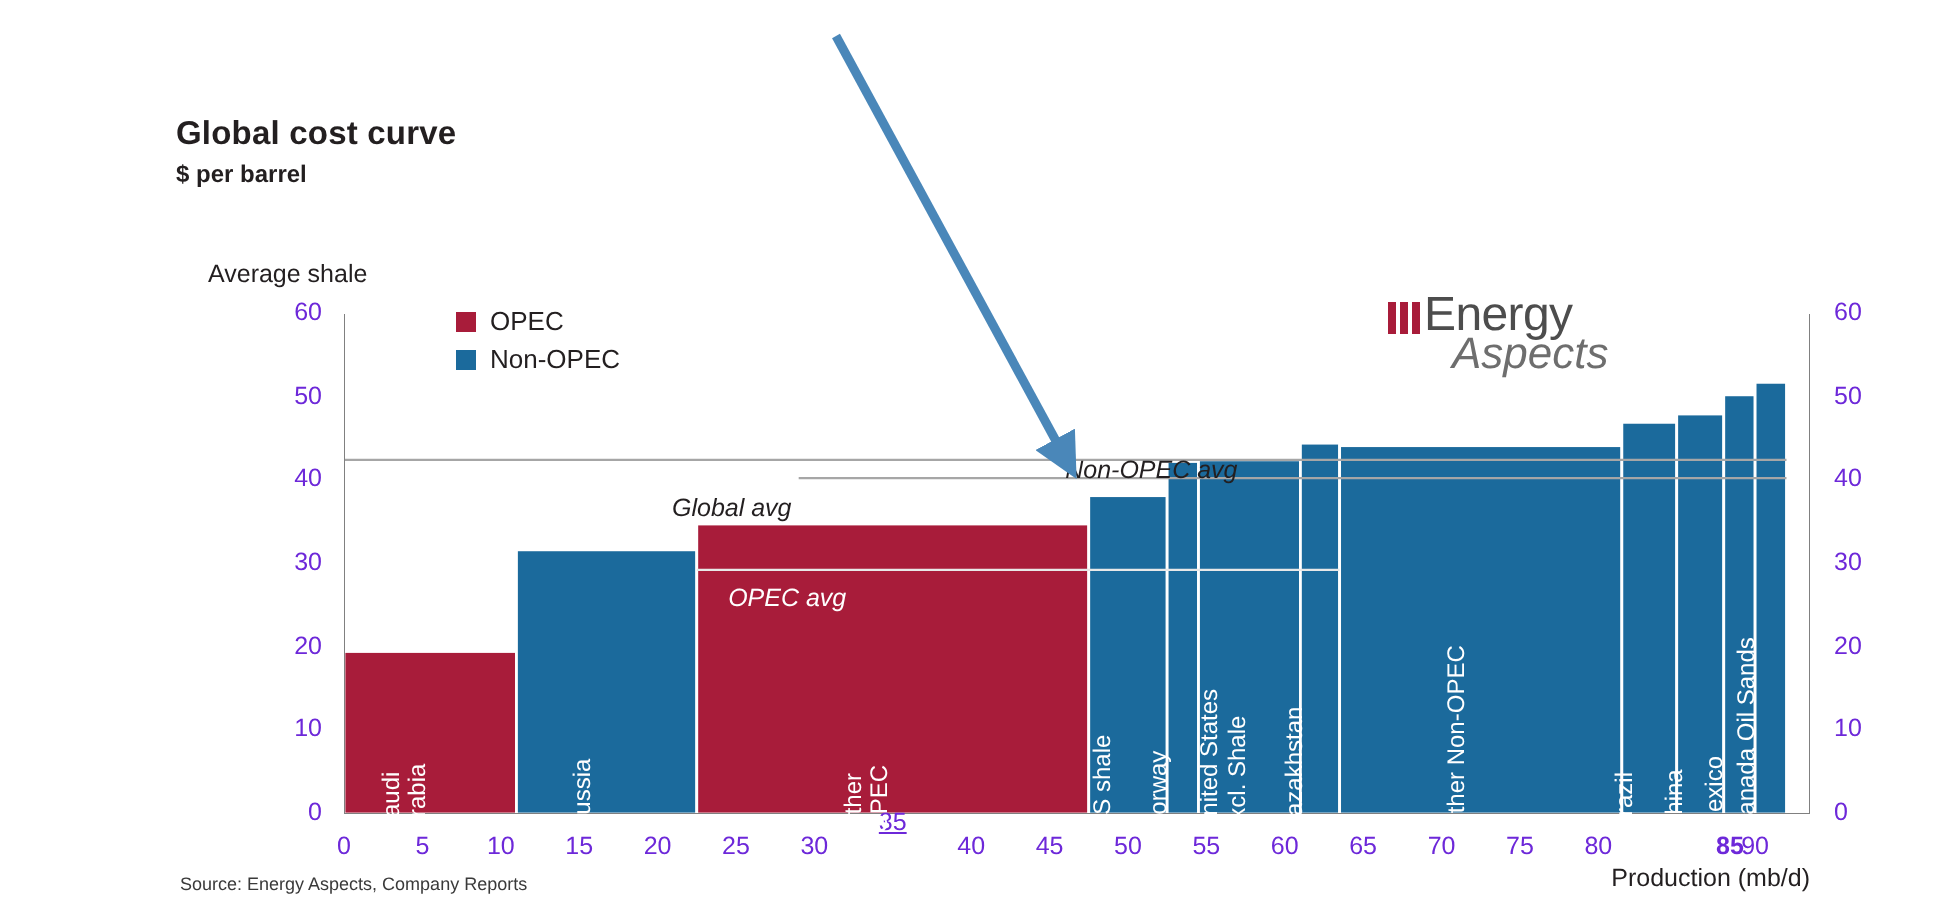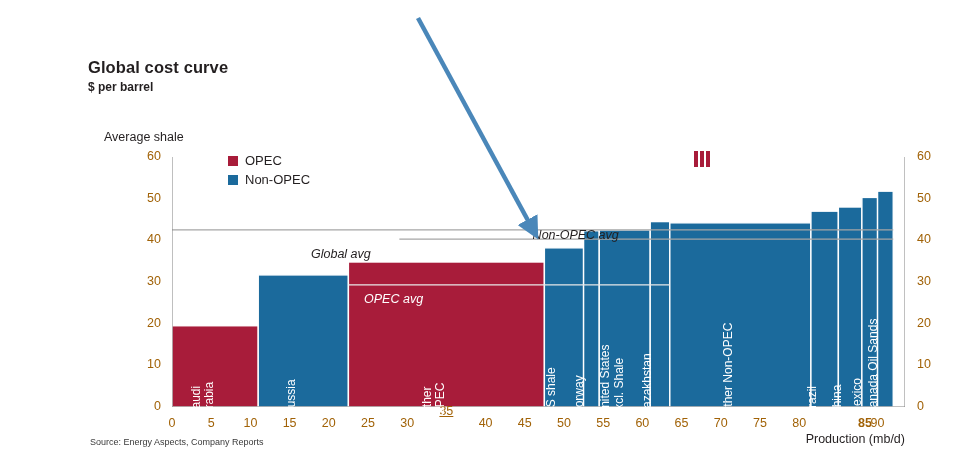--- a/index.html
+++ b/index.html
@@ -49,21 +49,21 @@
     top: 157px;
     width: 733px;
     height: 250px;
   }
   #plot-svg { display: block; }
 
   
   .tick-label {
     position: absolute;
     font-size: 12.5px;
-    color: #a16207;
+    color: #6d28d9;
     white-space: nowrap;
   }
   .ytick-left  { text-align: right; width: 34px; }
   .ytick-right { text-align: left;  width: 34px; }
   .xtick       { text-align: center; width: 34px; }
   #x-axis-title-wrap {
     position: absolute;
     left: 172px;
     width: 733px;
     top: 432px;
@@ -181,20 +181,24 @@
     <span class="legend-swatch" style="background:#1b6a9c"></span>
     <span class="legend-text">Non-OPEC</span>
   </div>
 </div>
 
 <div id="logo">
   <div id="logo-bars">
     <span class="logo-bar" style="background:#a81c3a"></span>
     <span class="logo-bar" style="background:#a81c3a"></span>
     <span class="logo-bar" style="background:#a81c3a"></span>
+  </div>
+  <div id="logo-words">
+    <div id="logo-energy">Energy</div>
+    <div id="logo-aspects">Aspects</div>
   </div>
 </div>
 
 <div id="plot-area">
   <svg id="plot-svg" width="733" height="250">
       <rect x="0" y="168.75" width="86.23529411764706" height="81.25" fill="#a81c3a" stroke="#ffffff" stroke-width="1.4"></rect>
       <rect x="86.23529411764706" y="117.91666666666666" width="90.15508021390373" height="132.08333333333334" fill="#1b6a9c" stroke="#ffffff" stroke-width="1.4"></rect>
       <rect x="176.3903743315508" y="105" width="195.98930481283423" height="145" fill="#a81c3a" stroke="#ffffff" stroke-width="1.4"></rect>
       <rect x="372.379679144385" y="90.83333333333331" width="39.19786096256689" height="159.16666666666669" fill="#1b6a9c" stroke="#ffffff" stroke-width="1.4"></rect>
       <rect x="411.5775401069519" y="73.75" width="15.679144385026689" height="176.25" fill="#1b6a9c" stroke="#ffffff" stroke-width="1.4"></rect>
@@ -290,21 +294,21 @@
     <div class="bar-label" style="left: 585.667px; top: 403px; transform: rotate(-90deg); transform-origin: left bottom; position: absolute;">Norway</div>
     <div class="bar-label two-line" style="left: 612.235px; top: 403px; transform: rotate(-90deg); transform-origin: left bottom; position: absolute;">United States</div>
     <div class="bar-label two-line" style="left: 625.735px; top: 403px; transform: rotate(-90deg); transform-origin: left bottom; position: absolute;">excl. Shale</div>
     <div class="bar-label" style="left: 654.263px; top: 403px; transform: rotate(-90deg); transform-origin: left bottom; position: absolute;">Kazakhstan</div>
     <div class="bar-label" style="left: 734.619px; top: 403px; transform: rotate(-90deg); transform-origin: left bottom; position: absolute;">Other Non-OPEC</div>
     <div class="bar-label" style="left: 818.894px; top: 403px; transform: rotate(-90deg); transform-origin: left bottom; position: absolute;">Brazil</div>
     <div class="bar-label" style="left: 844.373px; top: 403px; transform: rotate(-90deg); transform-origin: left bottom; position: absolute;">China</div>
     <div class="bar-label" style="left: 863.972px; top: 403px; transform: rotate(-90deg); transform-origin: left bottom; position: absolute;">Mexico</div>
     <div class="bar-label" style="left: 879.651px; top: 403px; transform: rotate(-90deg); transform-origin: left bottom; position: absolute;">Canada Oil Sands</div>
     <div class="avg-label on-bar" style="left: 364.07px; top: 267.917px;">OPEC avg</div>
-    <div class="avg-label" style="left: 311px; top: 223.083px;">Global avg</div>
+    <div class="avg-label" style="left: 336px; top: 223.083px;">Global avg</div>
     <div class="avg-label" style="left: 532.62px; top: 203.917px;">Non-OPEC avg</div>
   </div>
 
 <div id="x-axis-title-wrap">Production (mb/d)</div>
 
 <svg id="arrow-svg" width="170" height="240">
   <defs>
     <marker id="arrowhead" markerWidth="5" markerHeight="5" refX="1.6" refY="2.5" orient="auto">
       <path d="M0,0 L5,2.5 L0,5 z" fill="#4a87b9"></path>
     </marker>

